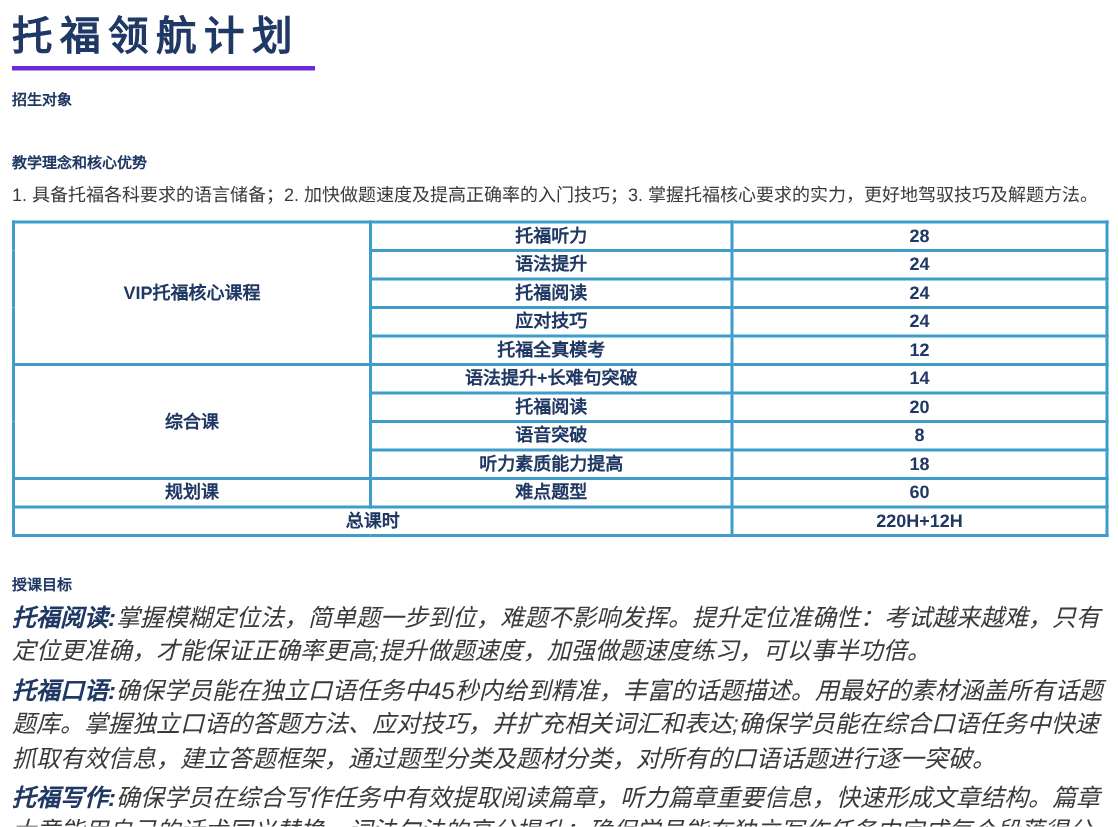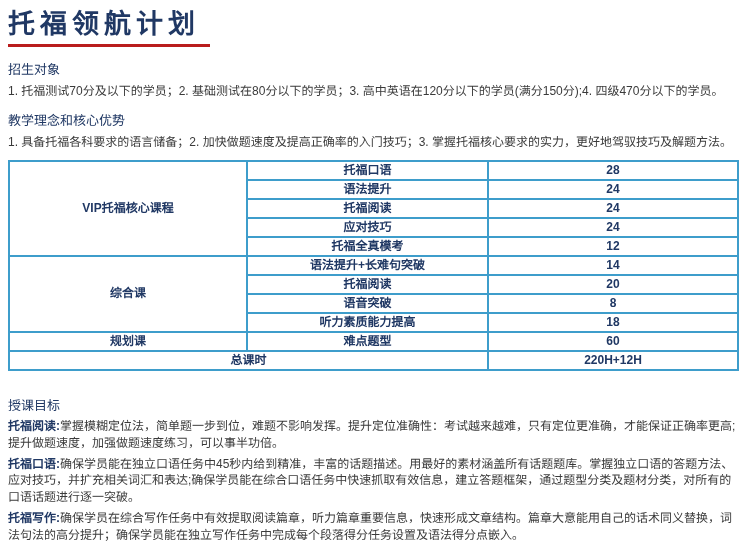--- a/index.html
+++ b/index.html
@@ -12,31 +12,31 @@
   .page { padding: 10px 8px 0 8px; }
 
   .doc-title {
     display: inline-block;
     font-size: 27px;
     font-weight: bold;
     letter-spacing: 5px;
     color: #203864;
     line-height: 1.1;
     padding: 0 10px 4px 0;
-    border-bottom: 3px solid #b91c1c;
+    border-bottom: 3px solid #6d28d9;
   }
 
   .section-heading {
-    font-size: 13px;
-    font-weight: normal;
+    font-size: 10px;
+    font-weight: bold;
     color: #203864;
     line-height: 1.25;
   }
   .h-enroll     { margin-top: 15px; }
-  .h-philosophy { margin-top: 13px; }
+  .h-philosophy { margin-top: 30px; }
   .h-objectives { margin-top: 27px; }
 
   .body-text {
     font-size: 12px;
     color: #3a3a3a;
     line-height: 1.4;
     margin-top: 5px;
   }
 
   table.course-table {
@@ -51,53 +51,53 @@
     vertical-align: middle;
     font-size: 12px;
     font-weight: bold;
     color: #203864;
     height: 19px;
     padding: 0 4px;
     line-height: 1.1;
   }
 
   .objective {
-    font-size: 12px;
+    font-size: 16px;
     color: #3a3a3a;
     line-height: 1.4;
     margin-top: 4px;
+    font-style: italic;
   }
   .objective .lead {
     font-weight: bold;
     color: #203864;
   }
 </style>
 </head>
 <body>
 
 <div class="page">
 
   <h1 class="doc-title">托福领航计划</h1>
 
   <h2 class="section-heading h-enroll">招生对象</h2>
-  <p class="body-text">1. 托福测试70分及以下的学员；2. 基础测试在80分以下的学员；3. 高中英语在120分以下的学员(满分150分);4. 四级470分以下的学员。</p>
 
   <h2 class="section-heading h-philosophy">教学理念和核心优势</h2>
   <p class="body-text">1. 具备托福各科要求的语言储备；2. 加快做题速度及提高正确率的入门技巧；3. 掌握托福核心要求的实力，更好地驾驭技巧及解题方法。</p>
 
   <table class="course-table">
     <colgroup>
       <col style="width:238px">
       <col style="width:241px">
       <col style="width:250px">
     </colgroup>
     <tbody>
       <tr>
         <td rowspan="5">VIP托福核心课程</td>
-        <td>托福口语</td>
+        <td>托福听力</td>
         <td>28</td>
       </tr>
       <tr>
         <td>语法提升</td>
         <td>24</td>
       </tr>
       <tr>
         <td>托福阅读</td>
         <td>24</td>
       </tr>

